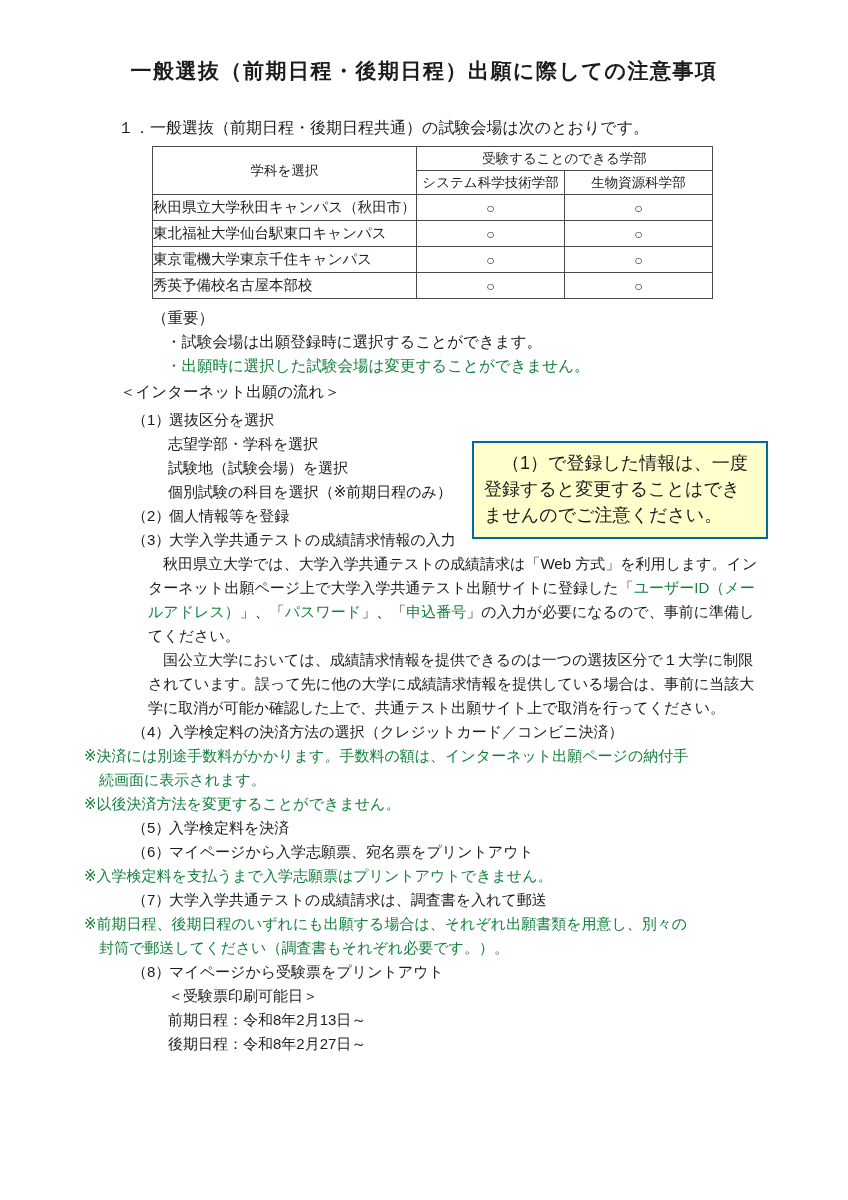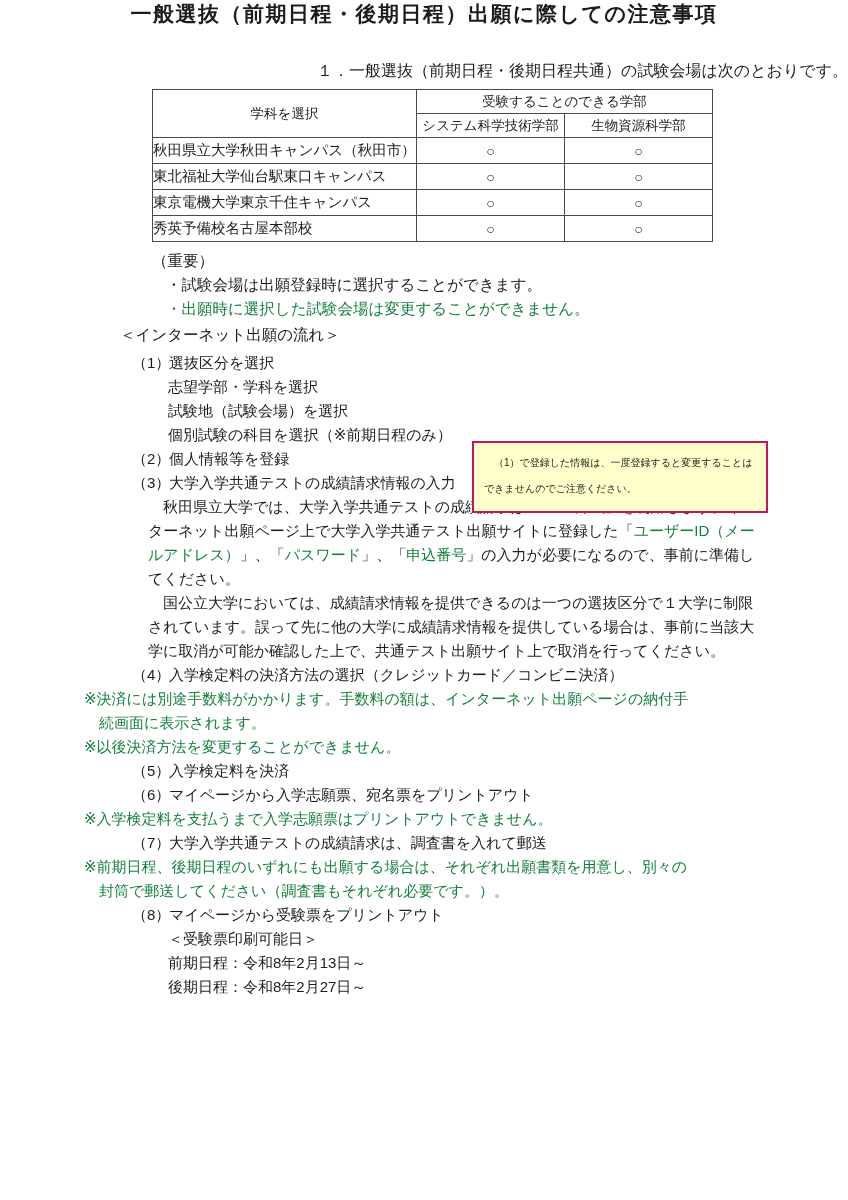--- a/index.html
+++ b/index.html
@@ -7,26 +7,27 @@
     position:relative;
     width:848px; height:1200px;
     margin:0 auto;
     background:#ffffff;
     overflow:hidden;
     font-family:"Liberation Sans","DejaVu Sans",sans-serif;
     color:#1c1c1c;
   }
   .doc-title {
     margin:0;
+    padding-top:57px;
     text-align:center;
     font-size:21px;
     font-weight:700;
     letter-spacing:1.5px;
   }
-  .sec-heading { font-size:16px; font-weight:400;text-align:right; }
+  .sec-heading { font-size:16px; font-weight:400; }
   #sec1-heading { margin:33px 0 0 118px; }
   #sec2-heading { margin:24px 0 0 118px; }
 
   table.venues {
     border-collapse:collapse;
     table-layout:fixed;
     width:560px;
     margin:7px 0 0 152px;
   }
   table.venues col.c1 { width:264px; }
@@ -65,23 +66,23 @@
     text-indent:-1em;
     color:#15803d;
   }
 
   .callout {
     position:absolute;
     left:472px; top:441px;
     width:296px;
     box-sizing:border-box;
     background:#ffffcc;
-    border:2px solid #be185d;
+    border:2px solid #0369a1;
     padding:7px 10px 9px 10px;
-    font-size:10px;
+    font-size:18px;
     line-height:26px;
   }
   .callout p { margin:0; text-indent:1em; }
 </style>
 </head>
 <body>
 
 <div class="page">
 
   <h1 class="doc-title">一般選抜（前期日程・後期日程）出願に際しての注意事項</h1>

